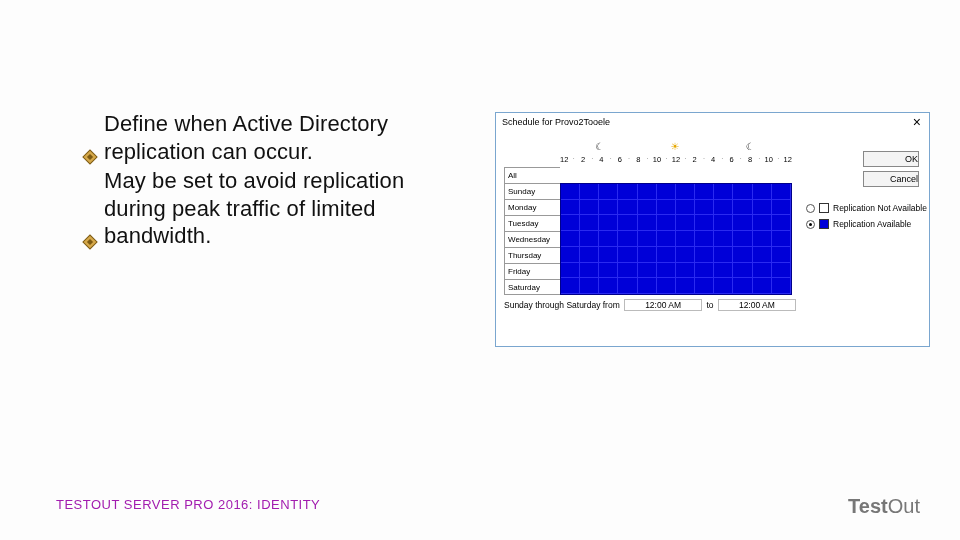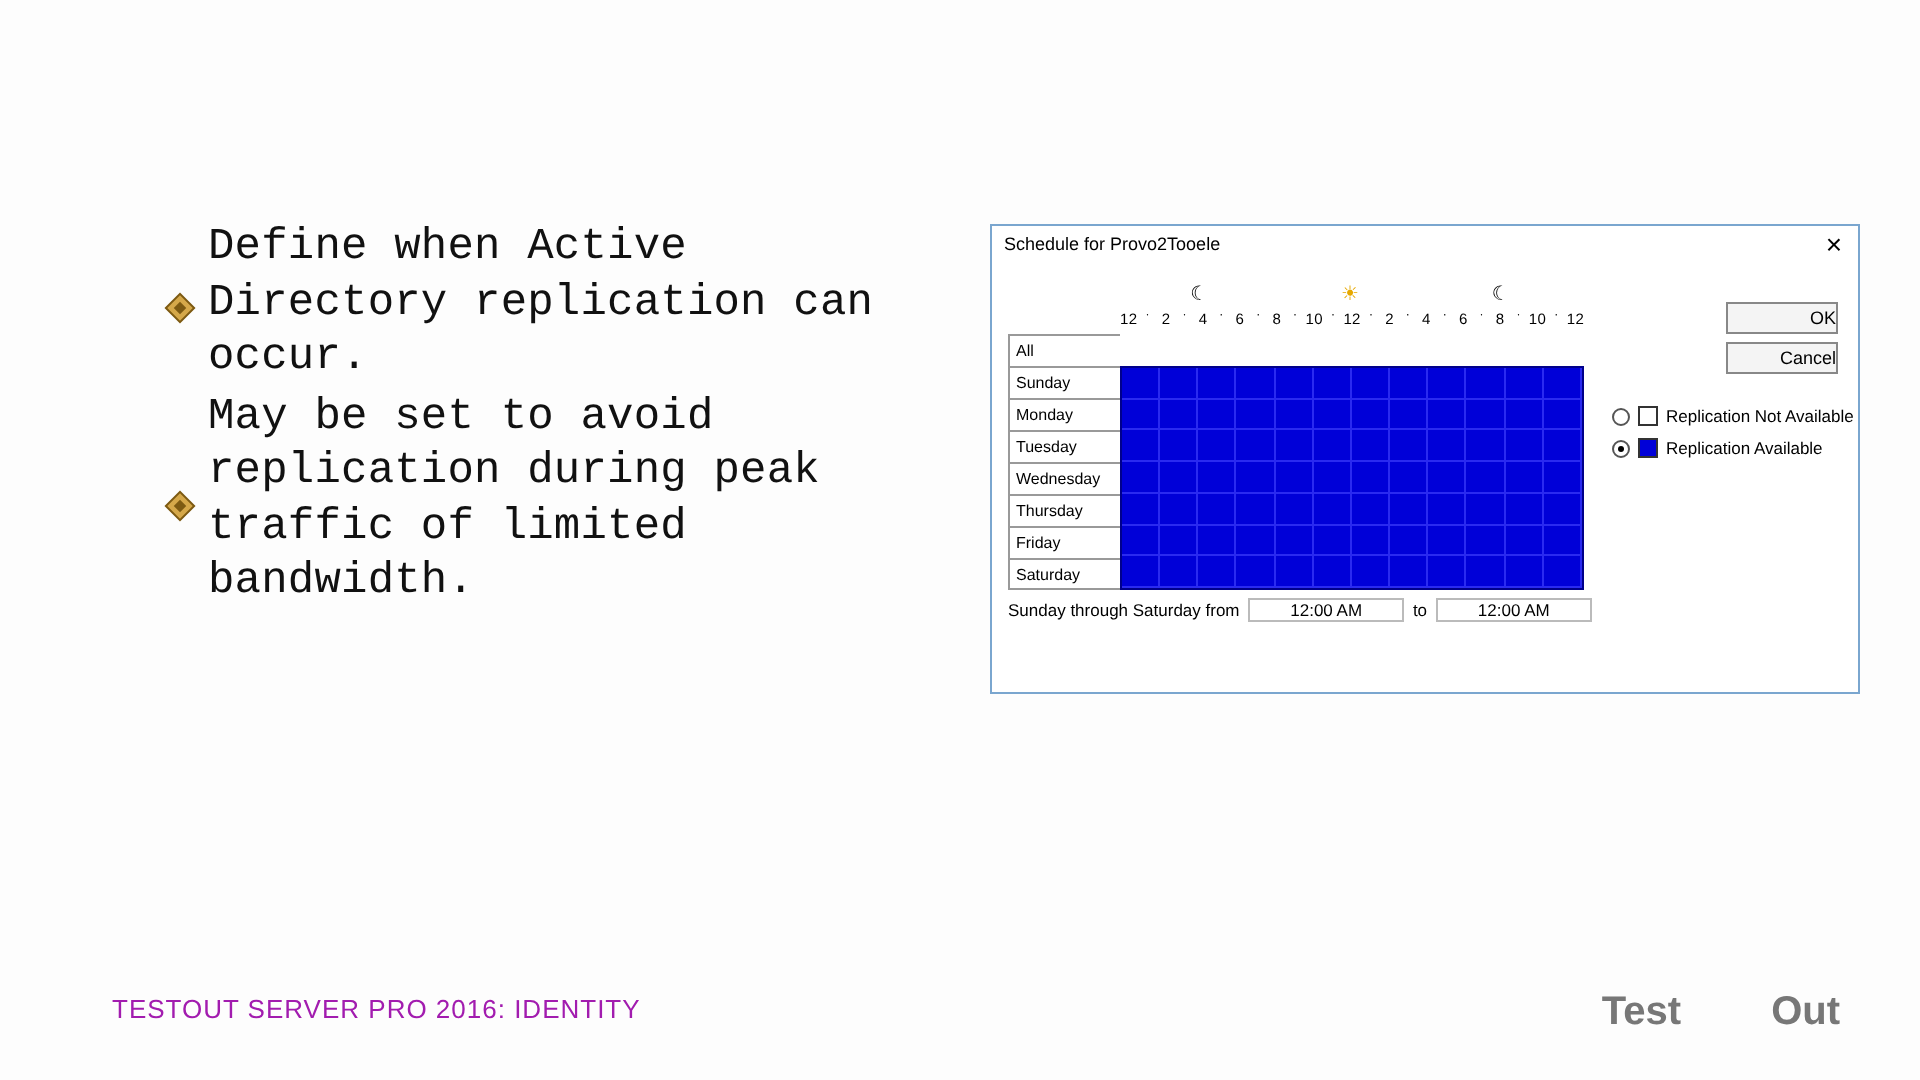--- a/index.html
+++ b/index.html
@@ -13,23 +13,22 @@
     overflow: hidden;
   }
   .content-left {
     position: absolute;
     left: 82px;
     top: 110px;
     width: 380px;
   }
   .bullet-row {
     display: flex;
-    align-items: center;
+    align-items: flex-end;
     margin-bottom: 2px;
-    font-family: Liberation Mono, monospace;
   }
   .diamond-icon {
     flex: 0 0 auto;
     width: 16px;
     height: 16px;
     margin-top: 6px;
     margin-right: 6px;
     position: relative;
   }
   .diamond-icon svg { display: block; }
@@ -51,21 +50,21 @@
   }
   .footer-right {
     position: absolute;
     right: 40px;
     bottom: 22px;
     color: #777;
     font-size: 20px;
     font-weight: 700;
     font-family: Arial, sans-serif;
   }
-  .footer-right .thin { font-weight: 700; margin-left: 45px; }
+  .footer-right .thin { font-weight: 400; }
 
   
   .dialog {
     position: absolute;
     left: 495px;
     top: 112px;
     width: 435px;
     height: 235px;
     border: 1px solid #7aa6cf;
     background: #fff;

